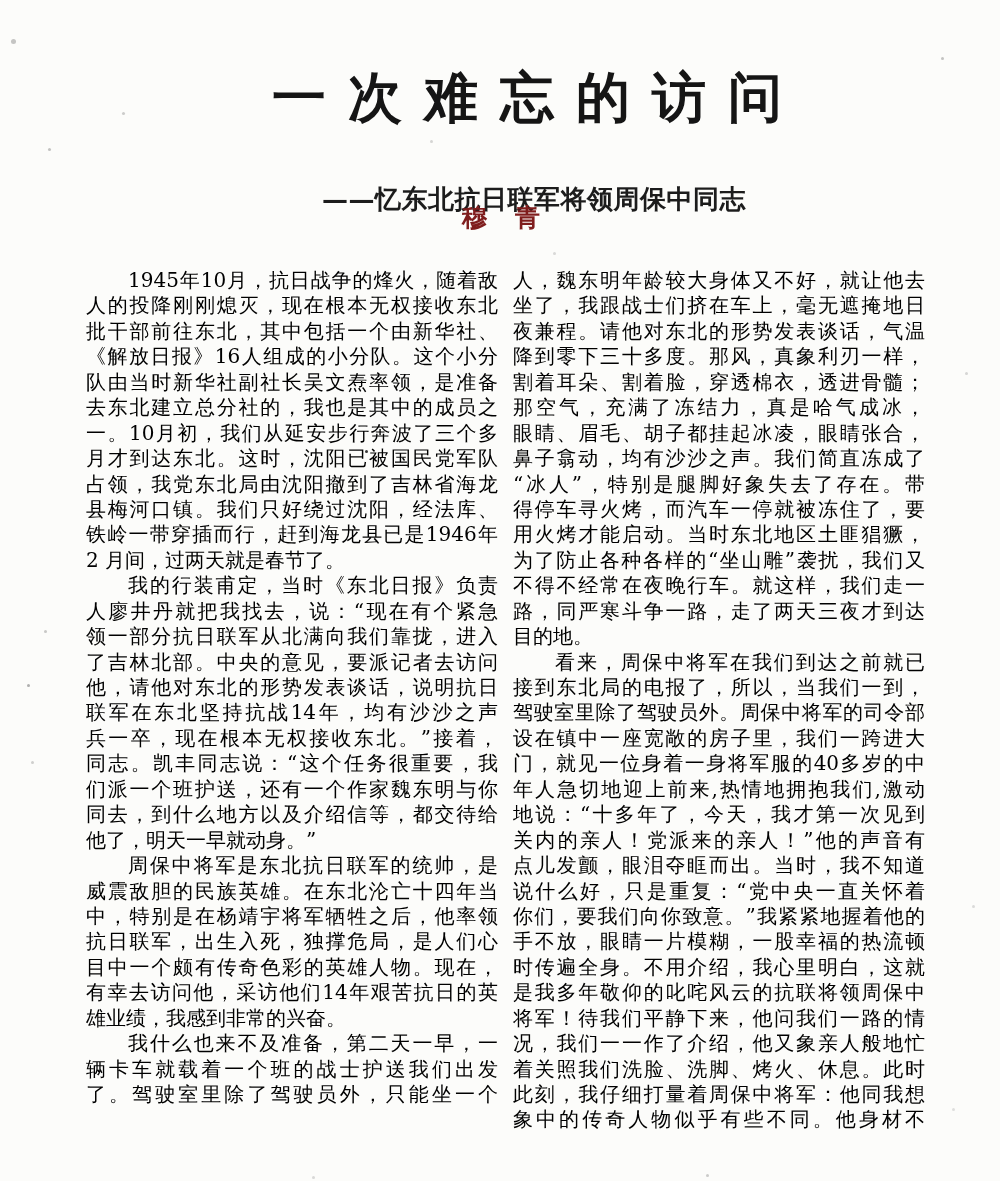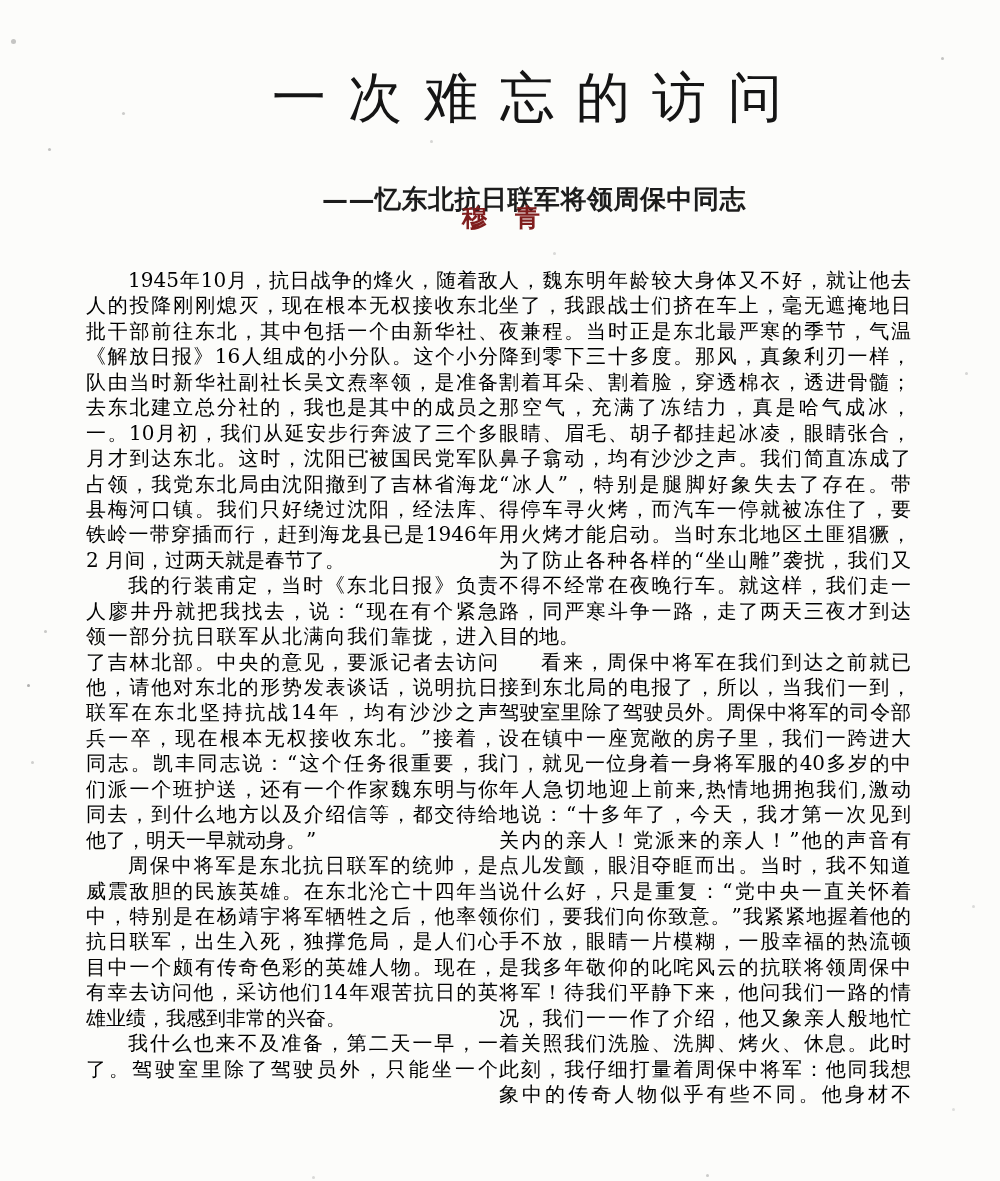--- a/index.html
+++ b/index.html
@@ -11,21 +11,21 @@
     overflow: hidden;
     font-family: "DejaVu Serif", "Liberation Serif", serif;
     color: #1a1a1a;
   }
   .page { position: absolute; inset: 0; }
 
   .title {
     position: absolute; top: 26px; left: 0; width: 1000px;
     box-sizing: border-box; padding-left: 76px;
     text-align: center;
-    font-size: 54px; font-weight: 400;
+    font-size: 54px; font-weight: 700;
     letter-spacing: 22px;
     color: #151515;
     white-space: nowrap;
   }
   .subtitle {
     position: absolute; top: 141px; left: 0; width: 1000px;
     box-sizing: border-box; padding-left: 68px;
     text-align: center;
     font-size: 26px; font-weight: 700;
     letter-spacing: 0.5px;
@@ -43,21 +43,21 @@
     white-space: nowrap;
   }
 
   .col {
     position: absolute; top: 268px;
     width: 412px;
     font-size: 20px;
     color: #000000;
   }
   .col-left  { left: 86px;  }
-  .col-right { left: 499px; }
+  .col-right { left: 513px; }
 
   .ln {
     height: 25.45px; line-height: 25.45px;
     text-align: justify;
     text-align-last: justify;
     text-justify: inter-character;
     overflow: hidden;
     white-space: nowrap;
   }
   .ln.ind { text-indent: 42px; }
@@ -123,27 +123,28 @@
       <div class="ln">同去，到什么地方以及介绍信等，都交待给</div>
       <div class="ln end">他了，明天一早就动身。”</div>
       <div class="ln ind">周保中将军是东北抗日联军的统帅，是</div>
       <div class="ln">威震敌胆的民族英雄。在东北沦亡十四年当</div>
       <div class="ln">中，特别是在杨靖宇将军牺牲之后，他率领</div>
       <div class="ln">抗日联军，出生入死，独撑危局，是人们心</div>
       <div class="ln">目中一个颇有传奇色彩的英雄人物。现在，</div>
       <div class="ln">有幸去访问他，采访他们14年艰苦抗日的英</div>
       <div class="ln end">雄业绩，我感到非常的兴奋。</div>
       <div class="ln ind">我什么也来不及准备，第二天一早，一</div>
+      <div class="ln">辆卡车就载着一个班的战士护送我们出发</div>
       <div class="ln">了。驾驶室里除了驾驶员外，只能坐一个</div>
     </div>
 
   <div class="col col-right">
       <div class="ln">人，魏东明年龄较大身体又不好，就让他去</div>
       <div class="ln">坐了，我跟战士们挤在车上，毫无遮掩地日</div>
-      <div class="ln">夜兼程。当时正是东北最严寒的季节，气温</div>
+      <div class="ln">夜兼程。请他对东北的形势发表谈话，气温</div>
       <div class="ln">降到零下三十多度。那风，真象利刃一样，</div>
       <div class="ln">割着耳朵、割着脸，穿透棉衣，透进骨髓；</div>
       <div class="ln">那空气，充满了冻结力，真是哈气成冰，</div>
       <div class="ln">眼睛、眉毛、胡子都挂起冰凌，眼睛张合，</div>
       <div class="ln">鼻子翕动，均有沙沙之声。我们简直冻成了</div>
       <div class="ln">“冰人”，特别是腿脚好象失去了存在。带</div>
       <div class="ln">得停车寻火烤，而汽车一停就被冻住了，要</div>
       <div class="ln">用火烤才能启动。当时东北地区土匪猖獗，</div>
       <div class="ln">为了防止各种各样的“坐山雕”袭扰，我们又</div>
       <div class="ln">不得不经常在夜晚行车。就这样，我们走一</div>
@@ -154,20 +155,21 @@
       <div class="ln">驾驶室里除了驾驶员外。周保中将军的司令部</div>
       <div class="ln">设在镇中一座宽敞的房子里，我们一跨进大</div>
       <div class="ln">门，就见一位身着一身将军服的40多岁的中</div>
       <div class="ln">年人急切地迎上前来,热情地拥抱我们,激动</div>
       <div class="ln">地说：“十多年了，今天，我才第一次见到</div>
       <div class="ln">关内的亲人！党派来的亲人！”他的声音有</div>
       <div class="ln">点儿发颤，眼泪夺眶而出。当时，我不知道</div>
       <div class="ln">说什么好，只是重复：“党中央一直关怀着</div>
       <div class="ln">你们，要我们向你致意。”我紧紧地握着他的</div>
       <div class="ln">手不放，眼睛一片模糊，一股幸福的热流顿</div>
+      <div class="ln">时传遍全身。不用介绍，我心里明白，这就</div>
       <div class="ln">是我多年敬仰的叱咤风云的抗联将领周保中</div>
       <div class="ln">将军！待我们平静下来，他问我们一路的情</div>
       <div class="ln">况，我们一一作了介绍，他又象亲人般地忙</div>
       <div class="ln">着关照我们洗脸、洗脚、烤火、休息。此时</div>
       <div class="ln">此刻，我仔细打量着周保中将军：他同我想</div>
       <div class="ln">象中的传奇人物似乎有些不同。他身材不</div>
     </div>
 </div>
 
 </body></html>

